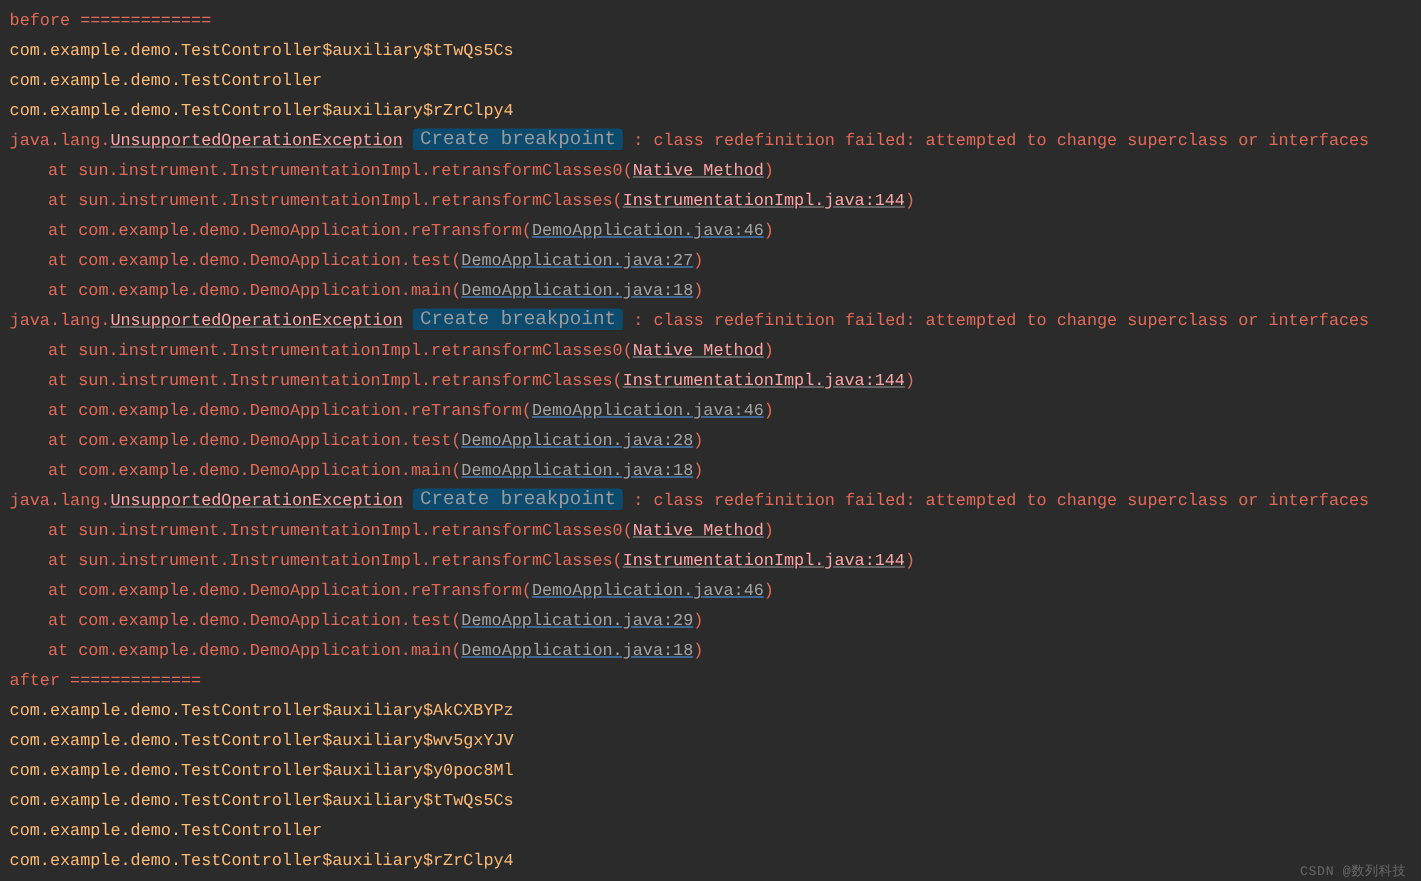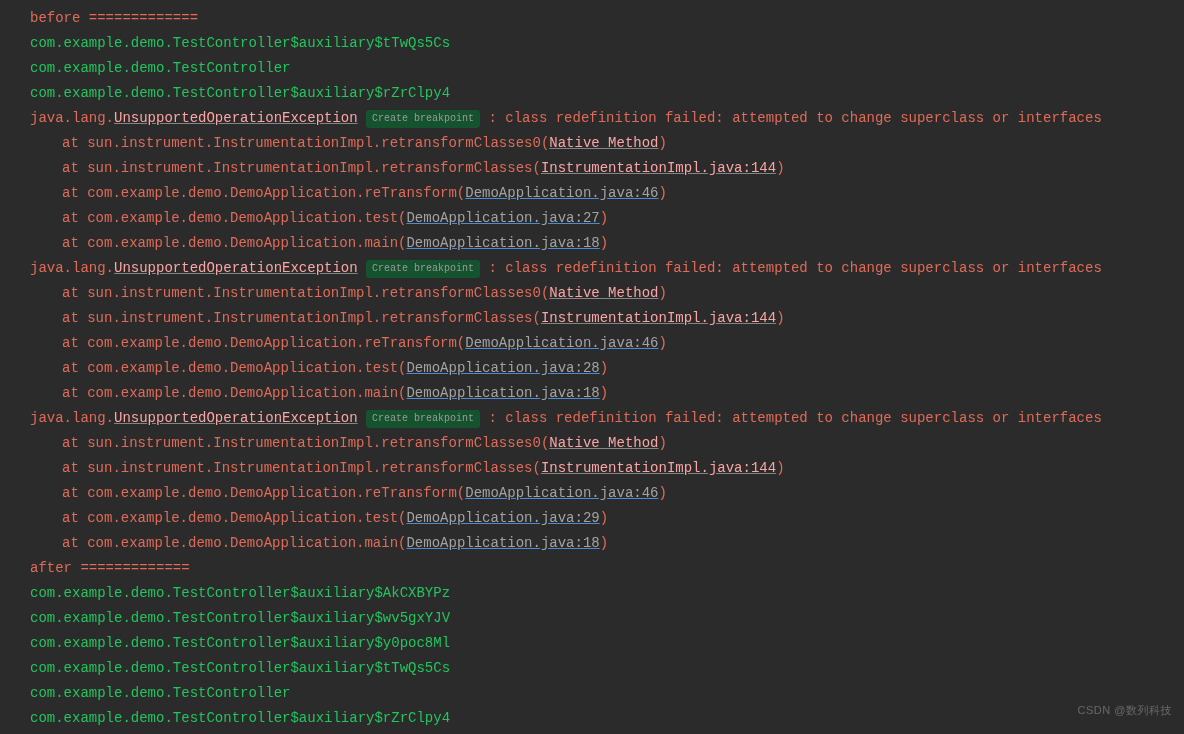--- a/index.html
+++ b/index.html
@@ -11,40 +11,40 @@
   .console{
     font-family:"Menlo","Consolas","Liberation Mono",monospace;
     font-size:14px;
     line-height:25px;
     color:#adadad;
     padding:6px 8px 0 8px;
     white-space:pre;
     letter-spacing:0px;
   }
   .orange{color:#e06b58;}
-  .plain{color:#22c55e;}
+  .plain{color:#fdba74;}
   .grey-ul{color:#fca5a5;text-decoration:underline;text-decoration-color:#858585;}
   .blue-ul{color:#a3a3a3;text-decoration:underline;text-decoration-color:#4a8dd6;cursor:pointer;}
   .chip{
     display:inline-block;
-    background:#14532d;
+    background:#0c4a6e;
     border-radius:3px;
     padding:0px 6px;
-    font-size:10px;
+    font-size:16px;
     color:#9a9a9a;
     line-height:18px;
     vertical-align:1px;
     text-decoration:none;
   }
-  .line{display:block;height:25px;margin-left:22px;}
+  .line{display:block;height:25px;}
   .indent{display:inline-block;width:32px;}
   .watermark{
     position:absolute;
-    right:12px;bottom:16px;
-    font-family:Liberation Sans, sans-serif;
+    right:12px;bottom:1px;
+    font-family:Liberation Mono, monospace;
     font-size:11px;
     color:rgba(255,255,255,0.28);
     letter-spacing:0.5px;
   }
 </style>
 </head>
 <body>
 
 <div class="console" id="console"><span class="line"><span class="orange">before =============</span></span><span class="line"><span class="plain">com.example.demo.TestController$auxiliary$tTwQs5Cs</span></span><span class="line"><span class="plain">com.example.demo.TestController</span></span><span class="line"><span class="plain">com.example.demo.TestController$auxiliary$rZrClpy4</span></span><span class="line"><span class="orange">java.lang.</span><span class="grey-ul">UnsupportedOperationException</span> <span class="chip">Create breakpoint</span> <span class="orange">: class redefinition failed: attempted to change superclass or interfaces</span></span><span class="line"><span class="indent"></span><span class="orange">at sun.instrument.InstrumentationImpl.retransformClasses0(</span><span class="grey-ul">Native Method</span><span class="orange">)</span></span><span class="line"><span class="indent"></span><span class="orange">at sun.instrument.InstrumentationImpl.retransformClasses(</span><span class="grey-ul">InstrumentationImpl.java:144</span><span class="orange">)</span></span><span class="line"><span class="indent"></span><span class="orange">at com.example.demo.DemoApplication.reTransform(</span><span class="blue-ul">DemoApplication.java:46</span><span class="orange">)</span></span><span class="line"><span class="indent"></span><span class="orange">at com.example.demo.DemoApplication.test(</span><span class="blue-ul">DemoApplication.java:27</span><span class="orange">)</span></span><span class="line"><span class="indent"></span><span class="orange">at com.example.demo.DemoApplication.main(</span><span class="blue-ul">DemoApplication.java:18</span><span class="orange">)</span></span><span class="line"><span class="orange">java.lang.</span><span class="grey-ul">UnsupportedOperationException</span> <span class="chip">Create breakpoint</span> <span class="orange">: class redefinition failed: attempted to change superclass or interfaces</span></span><span class="line"><span class="indent"></span><span class="orange">at sun.instrument.InstrumentationImpl.retransformClasses0(</span><span class="grey-ul">Native Method</span><span class="orange">)</span></span><span class="line"><span class="indent"></span><span class="orange">at sun.instrument.InstrumentationImpl.retransformClasses(</span><span class="grey-ul">InstrumentationImpl.java:144</span><span class="orange">)</span></span><span class="line"><span class="indent"></span><span class="orange">at com.example.demo.DemoApplication.reTransform(</span><span class="blue-ul">DemoApplication.java:46</span><span class="orange">)</span></span><span class="line"><span class="indent"></span><span class="orange">at com.example.demo.DemoApplication.test(</span><span class="blue-ul">DemoApplication.java:28</span><span class="orange">)</span></span><span class="line"><span class="indent"></span><span class="orange">at com.example.demo.DemoApplication.main(</span><span class="blue-ul">DemoApplication.java:18</span><span class="orange">)</span></span><span class="line"><span class="orange">java.lang.</span><span class="grey-ul">UnsupportedOperationException</span> <span class="chip">Create breakpoint</span> <span class="orange">: class redefinition failed: attempted to change superclass or interfaces</span></span><span class="line"><span class="indent"></span><span class="orange">at sun.instrument.InstrumentationImpl.retransformClasses0(</span><span class="grey-ul">Native Method</span><span class="orange">)</span></span><span class="line"><span class="indent"></span><span class="orange">at sun.instrument.InstrumentationImpl.retransformClasses(</span><span class="grey-ul">InstrumentationImpl.java:144</span><span class="orange">)</span></span><span class="line"><span class="indent"></span><span class="orange">at com.example.demo.DemoApplication.reTransform(</span><span class="blue-ul">DemoApplication.java:46</span><span class="orange">)</span></span><span class="line"><span class="indent"></span><span class="orange">at com.example.demo.DemoApplication.test(</span><span class="blue-ul">DemoApplication.java:29</span><span class="orange">)</span></span><span class="line"><span class="indent"></span><span class="orange">at com.example.demo.DemoApplication.main(</span><span class="blue-ul">DemoApplication.java:18</span><span class="orange">)</span></span><span class="line"><span class="orange">after =============</span></span><span class="line"><span class="plain">com.example.demo.TestController$auxiliary$AkCXBYPz</span></span><span class="line"><span class="plain">com.example.demo.TestController$auxiliary$wv5gxYJV</span></span><span class="line"><span class="plain">com.example.demo.TestController$auxiliary$y0poc8Ml</span></span><span class="line"><span class="plain">com.example.demo.TestController$auxiliary$tTwQs5Cs</span></span><span class="line"><span class="plain">com.example.demo.TestController</span></span><span class="line"><span class="plain">com.example.demo.TestController$auxiliary$rZrClpy4</span></span></div>
 <div class="watermark">CSDN @数列科技</div>

